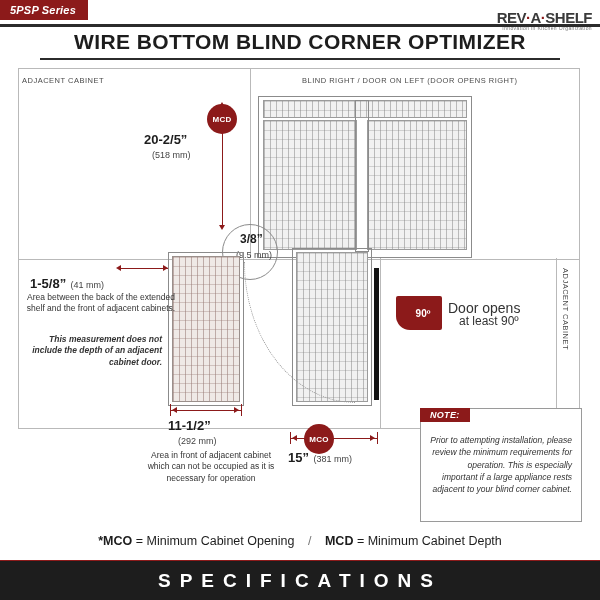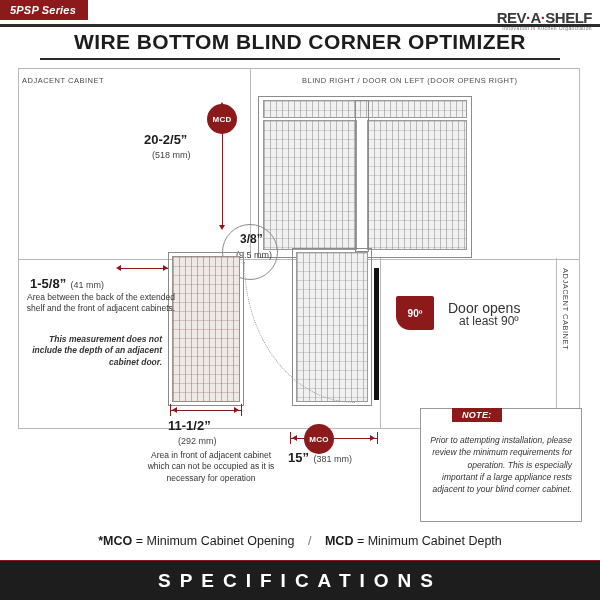--- a/index.html
+++ b/index.html
@@ -90,35 +90,35 @@
     font-size:8px;font-weight:bold;
     border-radius:50%;
     display:flex;align-items:center;justify-content:center;
     letter-spacing:.3px;
   }
   .badge-sq{
     position:absolute;background:#8c1a1a;color:#fff;
     font-size:10px;font-weight:bold;
     display:flex;align-items:center;justify-content:center;
   }
-  .badge-sq.corner{border-radius:2px 2px 2px 14px;}
+  .badge-sq.corner{border-radius:2px 2px 2px 14px;padding-left:8px;}
 
   .vert-label{
     position:absolute;
     transform-origin:0 0;
     font-size:7.5px;letter-spacing:.5px;color:#4a4a4a;
     white-space:nowrap;
   }
 
   
   .note-box{position:absolute;border:1px solid #9a9a9a;background:#fff;}
   .note-head{
     position:absolute;background:#8c1a1a;color:#fff;
     font-size:9px;font-weight:bold;font-style:italic;
-    padding:2px 10px;letter-spacing:.3px;margin-left:32px;
+    padding:2px 10px;letter-spacing:.3px;
   }
 
   
   .legend{
     position:absolute;left:0;top:534px;width:600px;text-align:center;
     font-size:12.5px;color:#1d1d1d;
   }
   .legend b{font-weight:bold;}
   .legend .sep{color:#777;margin:0 10px;}
 

